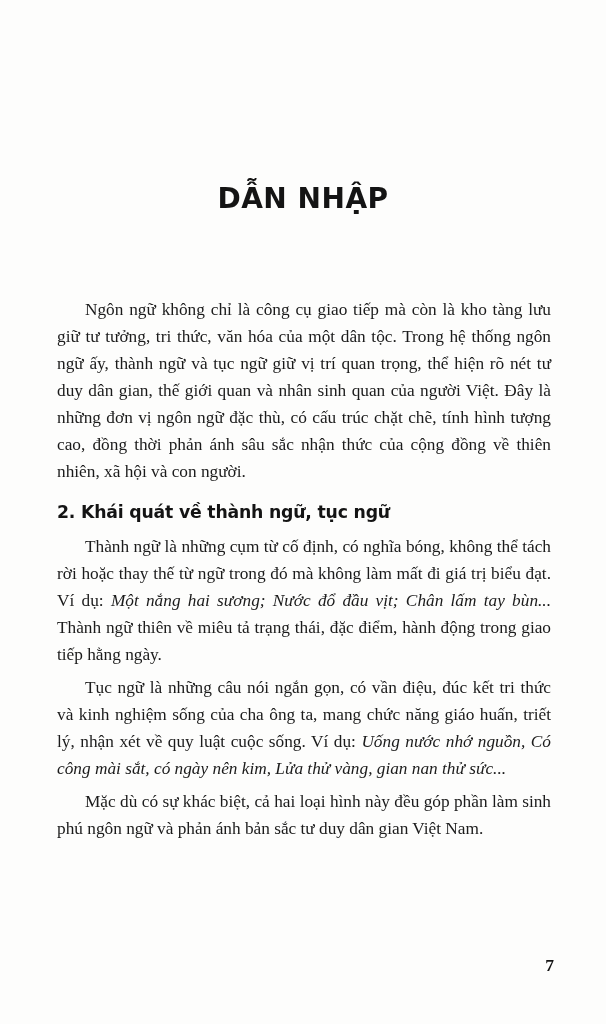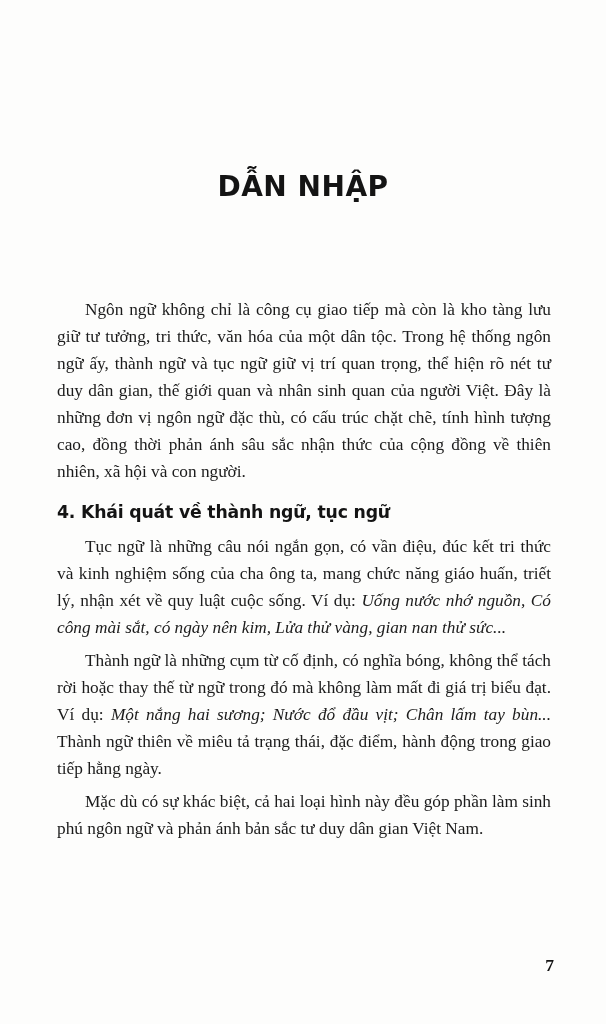--- a/index.html
+++ b/index.html
@@ -15,21 +15,21 @@
     background: #fdfdfc;
     overflow: hidden;
     font-family: "Liberation Serif", serif;
     color: #1b1b1b;
   }
   .title {
     position: absolute;
     top: 170px;
     left: 0;
     right: 0;
-    margin: 0;
+    margin: 12px;
     text-align: center;
     font-family: "DejaVu Sans", sans-serif;
     font-weight: 700;
     font-size: 28px;
     letter-spacing: 0.5px;
     color: #141414;
   }
   .content {
     position: absolute;
     top: 296px;
@@ -68,26 +68,26 @@
 <body>
 
 <div class="page">
 
   <h1 class="title">DẪN NHẬP</h1>
 
   <div class="content">
 
     <p><span>Ngôn ngữ không chỉ là công cụ giao tiếp mà còn là kho tàng lưu giữ tư tưởng, tri thức, văn hóa của một dân tộc. Trong hệ thống ngôn ngữ ấy, thành ngữ và tục ngữ giữ vị trí quan trọng, thể hiện rõ nét tư duy dân gian, thế giới quan và nhân sinh quan của người Việt. Đây là những đơn vị ngôn ngữ đặc thù, có cấu trúc chặt chẽ, tính hình tượng cao, đồng thời phản ánh sâu sắc nhận thức của cộng đồng về thiên nhiên, xã hội và con người.</span></p>
 
-    <h2 class="heading">4. Khái quát về thành ngữ, tục ngữ</h2>
+    <h2 class="heading">2. Khái quát về thành ngữ, tục ngữ</h2>
 
 
+    <p><span>Thành ngữ là những cụm từ cố định, có nghĩa bóng, không thể tách rời hoặc thay thế từ ngữ trong đó mà không làm mất đi giá trị biểu đạt. Ví dụ: </span><span class="italic">Một nắng hai sương; Nước đổ đầu vịt; Chân lấm tay bùn...</span><span> Thành ngữ thiên về miêu tả trạng thái, đặc điểm, hành động trong giao tiếp hằng ngày.</span></p>
+
     <p><span>Tục ngữ là những câu nói ngắn gọn, có vần điệu, đúc kết tri thức và kinh nghiệm sống của cha ông ta, mang chức năng giáo huấn, triết lý, nhận xét về quy luật cuộc sống. Ví dụ: </span><span class="italic">Uống nước nhớ nguồn, Có công mài sắt, có ngày nên kim, Lửa thử vàng, gian nan thử sức...</span></p>
-
-    <p><span>Thành ngữ là những cụm từ cố định, có nghĩa bóng, không thể tách rời hoặc thay thế từ ngữ trong đó mà không làm mất đi giá trị biểu đạt. Ví dụ: </span><span class="italic">Một nắng hai sương; Nước đổ đầu vịt; Chân lấm tay bùn...</span><span> Thành ngữ thiên về miêu tả trạng thái, đặc điểm, hành động trong giao tiếp hằng ngày.</span></p>
 
     <p><span>Mặc dù có sự khác biệt, cả hai loại hình này đều góp phần làm sinh phú ngôn ngữ và phản ánh bản sắc tư duy dân gian Việt Nam.</span></p>
 
   </div>
 
   <div class="page-number">7</div>
 
 </div>
 
 </body></html>

